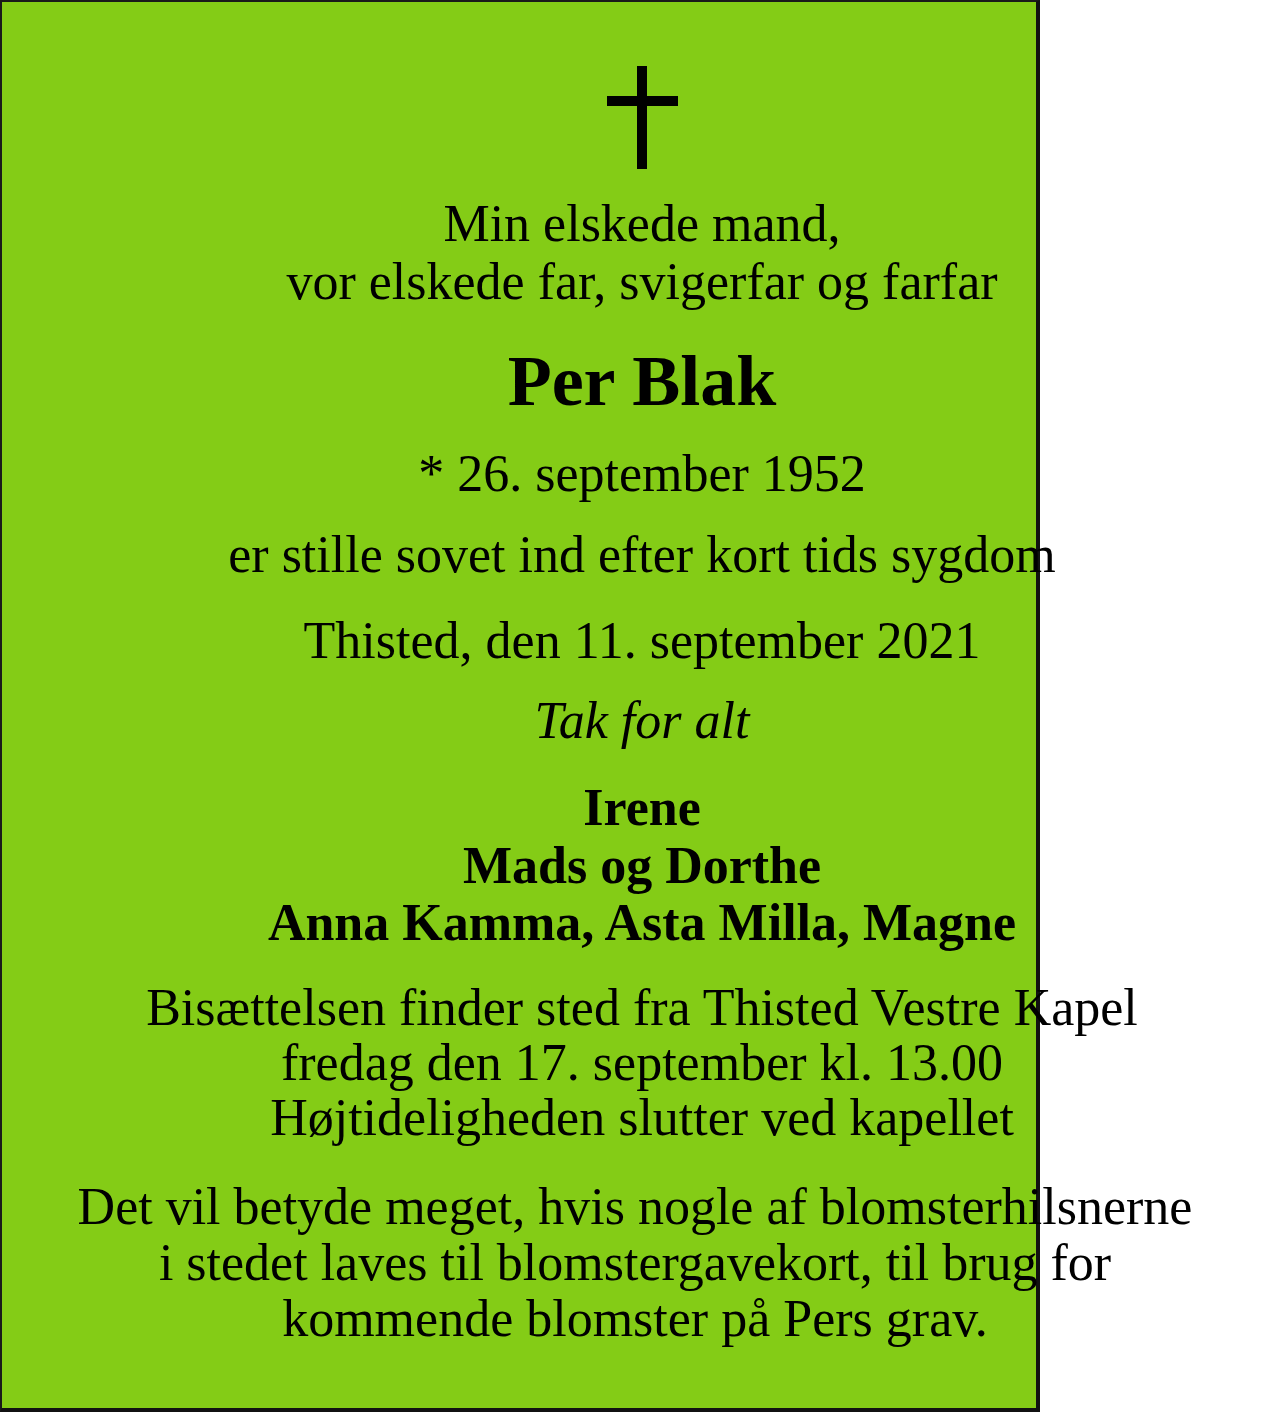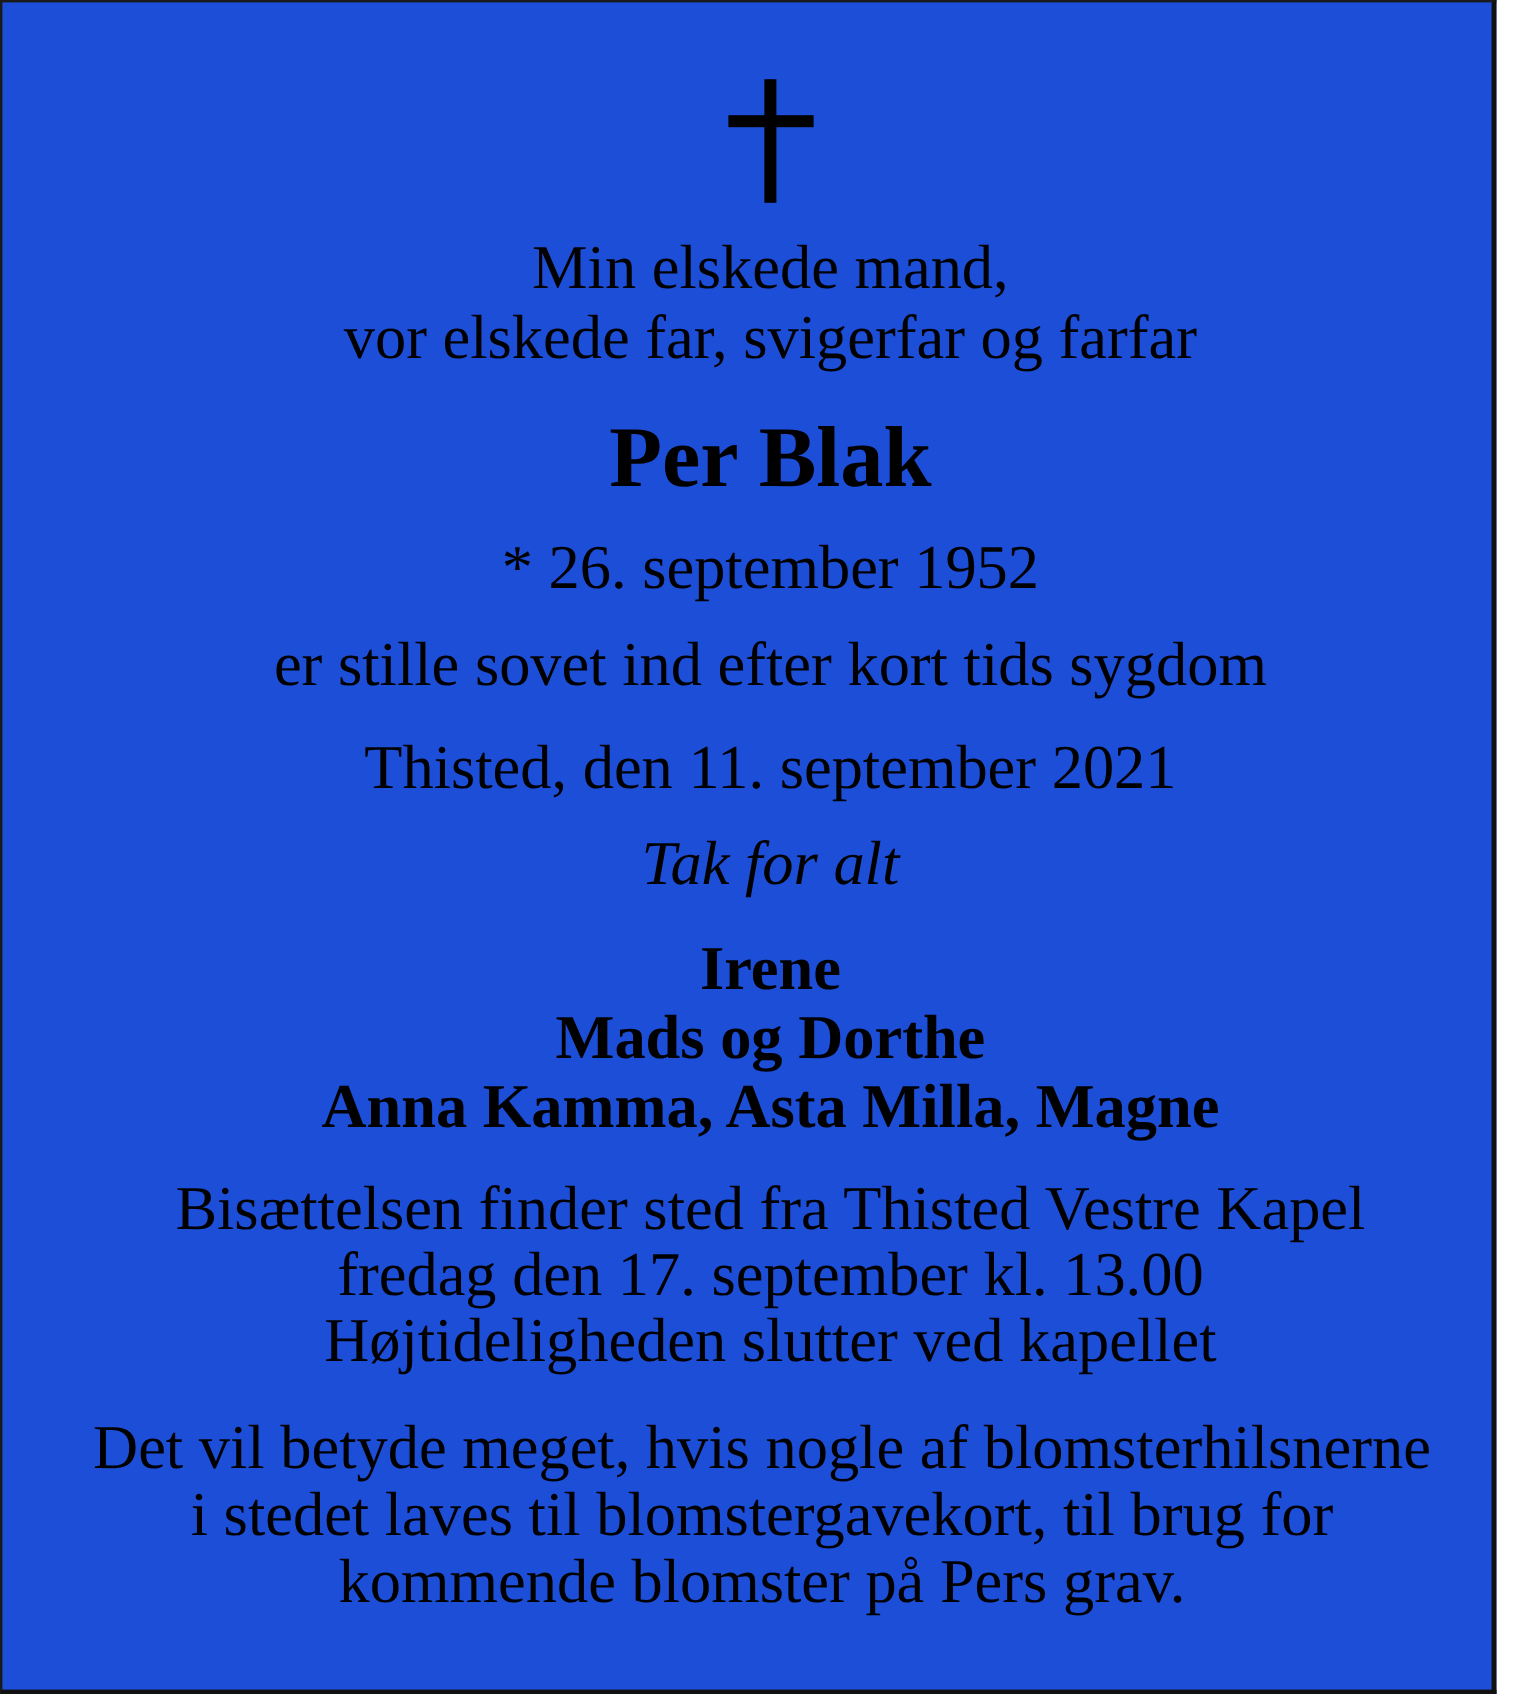--- a/index.html
+++ b/index.html
@@ -1,25 +1,25 @@
 <!DOCTYPE html>
 <html><head>
 <meta charset="utf-8">
 <style>
   html, body { margin: 0; padding: 0; background: #ffffff; }
   body { width: 1280px; height: 1412px; position: relative; overflow: hidden; }
   .frame {
     position: absolute; left: 0; top: 0;
-    width: 1247px; height: 1412px;
+    width: 1040px; height: 1412px;
     box-sizing: border-box;
     border-top: 2px solid #1a1a1a;
     border-left: 2px solid #1a1a1a;
     border-right: 4px solid #111111;
     border-bottom: 4px solid #111111;
-    background: #1d4ed8;
+    background: #84cc16;
   }
   .cross { position: absolute; left: 0; top: 0; width: 1280px; height: 180px; }
   .cross .v { position: absolute; left: 635px; top: 64px; width: 10px; height: 103px; background: #000; }
   .cross .h { position: absolute; left: 605px; top: 94px; width: 71px; height: 10px; background: #000; }
   .block {
     position: absolute; left: 0; width: 1280px;
     text-align: center;
     font-family: "Liberation Serif", "DejaVu Serif", serif;
     color: #000000;
     font-size: 52px;

